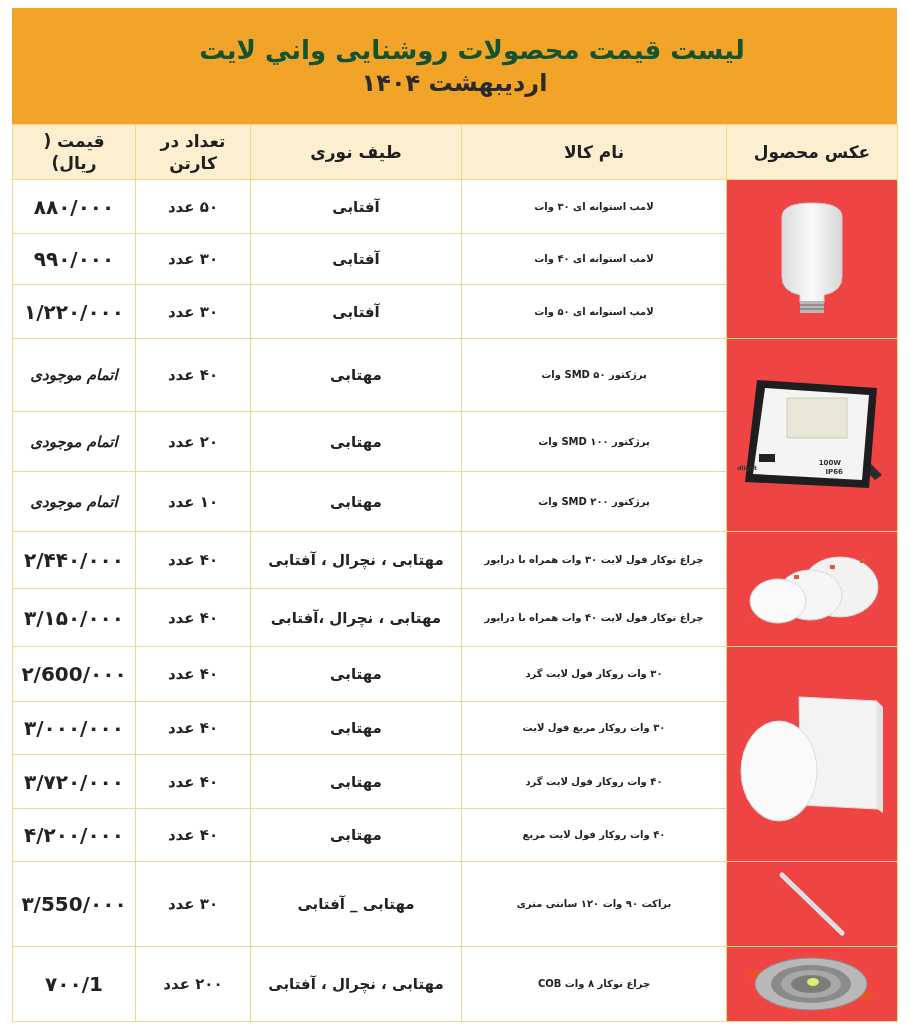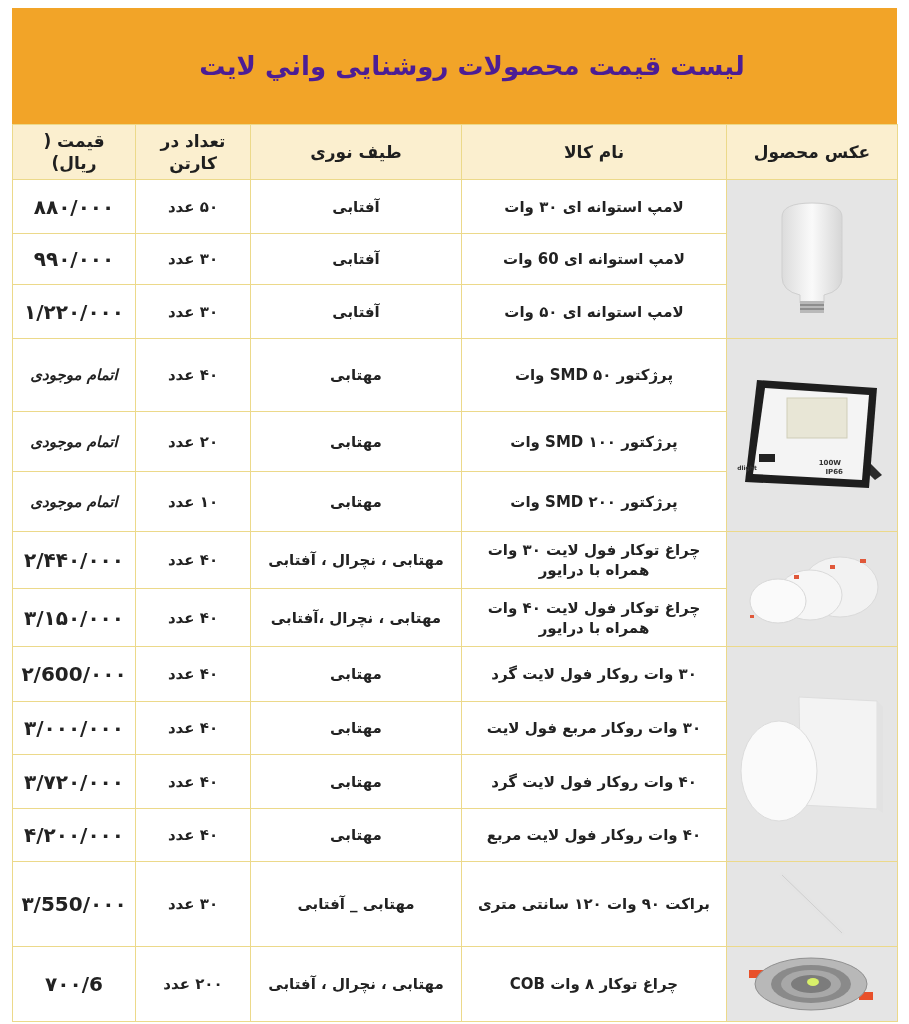--- a/index.html
+++ b/index.html
@@ -2,39 +2,40 @@
 <html><head>
 <meta charset="utf-8">
 <style>
   html, body { margin:0; padding:0; background:#ffffff; }
   body { width:909px; height:1024px; position:relative; overflow:hidden;
          font-family:"DejaVu Sans", sans-serif; color:#1a1a1a; }
   .sheet { position:absolute; left:12px; top:8px; width:885px; height:1010px; }
   .banner { position:absolute; left:0; top:0; width:885px; height:116px;
             background:#f2a428; display:flex; flex-direction:column;
             align-items:center; justify-content:center; direction:rtl; }
-  .banner .t1 { font-size:26px; font-weight:bold; line-height:34px; color:#4c1d95;margin-left:35px; }
+  .banner .t1 { font-size:26px; font-weight:bold; line-height:34px; color:#14532d;margin-left:35px; }
   .banner .t2 { font-size:24px; font-weight:bold; line-height:32px; color:#2a2a2a; }
   table { position:absolute; left:0; top:116px; width:885px; border-collapse:collapse;
           direction:rtl; table-layout:fixed; }
   td, th { border:1px solid #ecd98a; text-align:center; vertical-align:middle; padding:0 4px; }
   th { background:#fbefcf; font-size:17px; font-weight:bold; height:54px; line-height:22px; color:#1f1f1f; }
   td { background:#ffffff; font-size:15px; font-weight:bold; color:#222; }
   td.price { font-size:20px;text-align:center; }
   td.price.out { font-size:15px;font-style:italic; }
-  td.name { font-size:15px; line-height:20px; }
-  td.img { background:#e5e5e5; padding:4px; }
+  td.name { font-size:10px; line-height:20px; }
+  td.img { background:#ef4444; padding:4px; }
   .imgbox { display:flex; align-items:center; justify-content:center; width:100%; height:100%; }
 </style>
 </head>
 <body>
 
 <div class="sheet">
   <div class="banner">
     <div class="t1">لیست قیمت محصولات روشنایی واني لایت</div>
+    <div class="t2">اردیبهشت ۱۴۰۴</div>
   </div>
 
   <table>
     <colgroup>
       <col style="width:171px">
       <col style="width:265px">
       <col style="width:211px">
       <col style="width:115px">
       <col style="width:123px">
     </colgroup>
@@ -66,21 +67,21 @@
               <rect x="28" y="109" width="24" height="2" fill="#8e8e8e"></rect>
             </svg>
           </div>
         </td>
         <td class="name">لامپ استوانه ای ۳۰ وات</td>
         <td>آفتابی</td>
         <td>۵۰ عدد</td>
         <td class="price">۸۸۰/۰۰۰</td>
       </tr>
       <tr style="height:51px">
-        <td class="name">لامپ استوانه ای 60 وات</td>
+        <td class="name">لامپ استوانه ای ۴۰ وات</td>
         <td>آفتابی</td>
         <td>۳۰ عدد</td>
         <td class="price">۹۹۰/۰۰۰</td>
       </tr>
       <tr style="height:54px">
         <td class="name">لامپ استوانه ای ۵۰ وات</td>
         <td>آفتابی</td>
         <td>۳۰ عدد</td>
         <td class="price">۱/۲۲۰/۰۰۰</td>
       </tr>
@@ -203,17 +204,17 @@
               <ellipse cx="64" cy="32" rx="40" ry="19" fill="#8a8a8a"></ellipse>
               <ellipse cx="64" cy="32" rx="30" ry="14" fill="#a8a8a8"></ellipse>
               <ellipse cx="64" cy="32" rx="20" ry="9" fill="#7c7c7c"></ellipse>
               <ellipse cx="66" cy="30" rx="6" ry="4" fill="#d8f06a"></ellipse>
             </svg>
           </div>
         </td>
         <td class="name">چراغ توکار ۸ وات COB</td>
         <td>مهتابی ، نچرال ، آفتابی</td>
         <td>۲۰۰ عدد</td>
-        <td class="price">۷۰۰/6</td>
+        <td class="price">۷۰۰/1</td>
       </tr>
     </tbody>
   </table>
 </div>
 
 </body></html>

